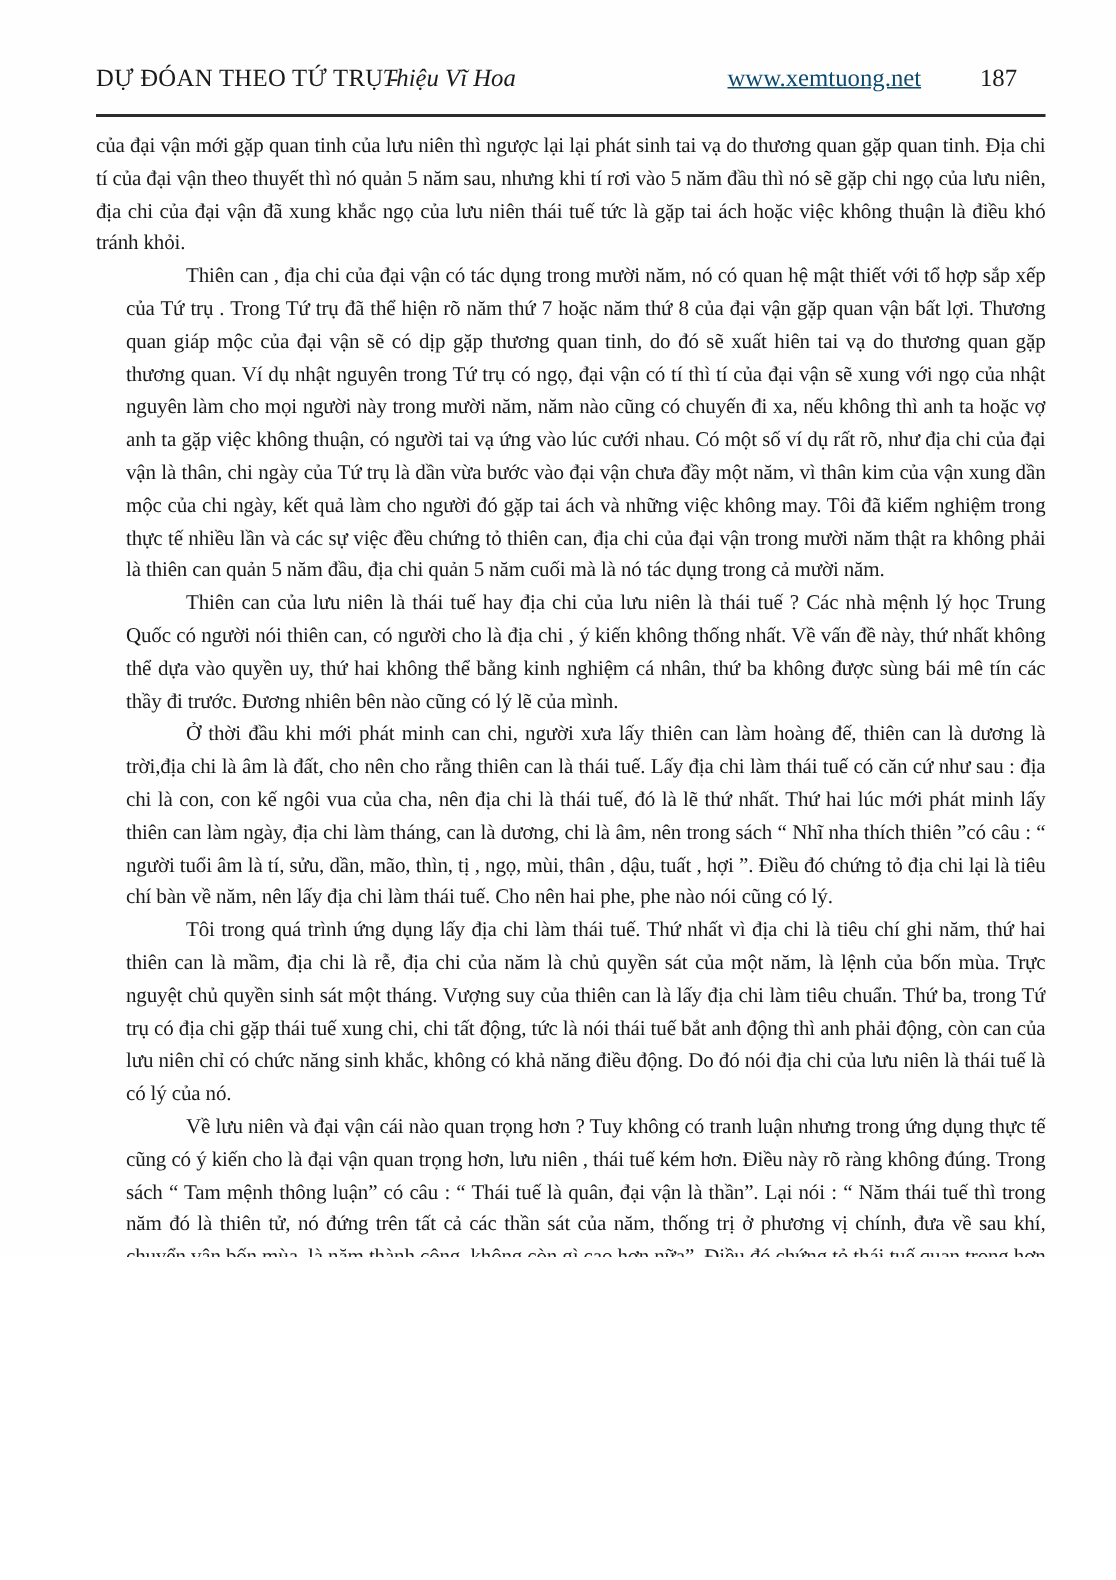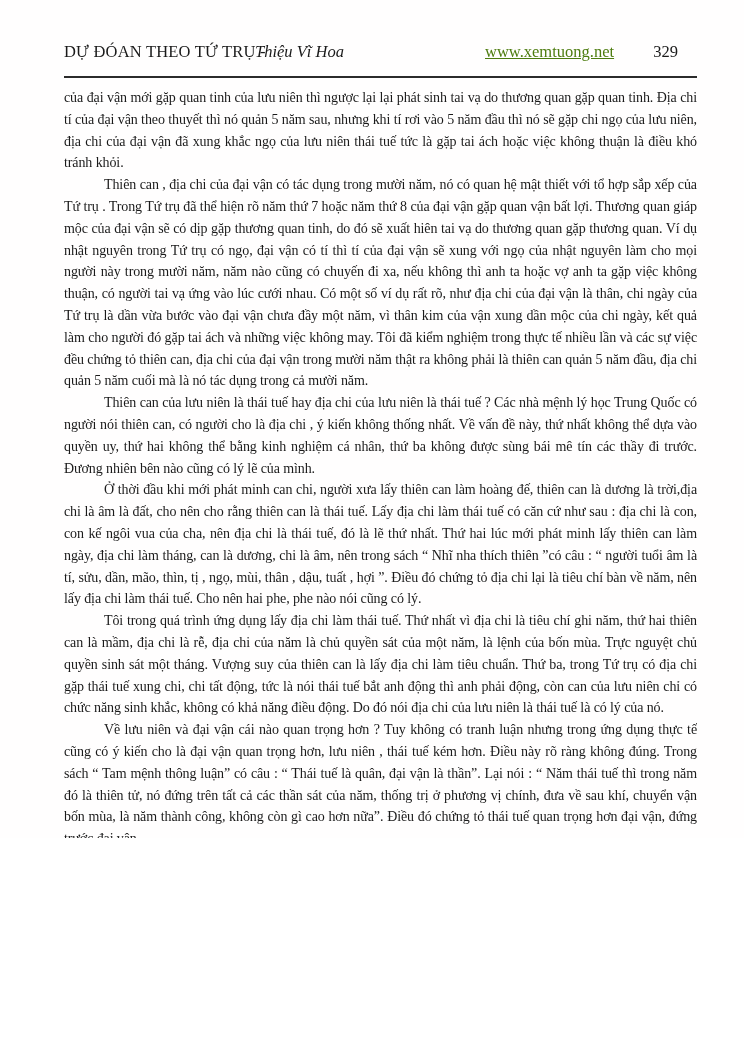--- a/index.html
+++ b/index.html
@@ -43,21 +43,21 @@
     position: absolute;
     left: 191px;
     top: 0;
     font-style: italic;
   }
   .header .website {
     position: absolute;
     left: 421px;
     top: 0;
     text-decoration: underline;
-    color: #4d7c0f;
+    color: #0c4a6e;
   }
   .header .page-num {
     position: absolute;
     right: 19px;
     top: 0;
   }
   .header-rule {
     position: absolute;
     top: 76px;
     left: 0;
@@ -77,20 +77,21 @@
     line-height: 21.8px;
     letter-spacing: -0.1px;
     text-align: justify;
   }
   .body-text p {
     margin: 0;
     padding: 0;
   }
   .body-text p.indent {
     text-indent: 40px;
+    margin-left: 20px;
   }
   
   .section-heading {
     position: absolute;
     top: 906px;
     left: 56px;
     right: 15px;
     font-weight: bold;
     font-size: 21px;
     letter-spacing: 0.1px;
@@ -113,21 +114,21 @@
 </head>
 <body>
 
 <div class="page">
   <div class="content">
 
     <div class="header">
       <span class="book-title">DỰ ĐÓAN THEO TỨ TRỤ -</span>
       <span class="author">Thiệu Vĩ  Hoa</span>
       <span class="website">www.xemtuong.net</span>
-      <span class="page-num">329</span>
+      <span class="page-num">187</span>
     </div>
 
     <div class="header-rule"></div>
 
     <div class="body-text">
       <p>của đại vận  mới gặp quan tinh của lưu niên thì ngược lại lại phát sinh tai vạ do thương quan gặp quan tinh. Địa chi tí của đại vận theo thuyết thì nó quản 5 năm sau, nhưng khi tí rơi vào 5 năm đầu thì nó sẽ gặp chi ngọ của lưu niên, địa chi  của đại vận đã xung khắc ngọ của lưu niên thái tuế tức là gặp tai ách hoặc việc không thuận là điều khó tránh khỏi.</p>
       <p class="indent">Thiên can , địa chi của đại vận có tác dụng trong mười năm, nó có quan hệ mật thiết với tổ hợp sắp xếp của Tứ trụ . Trong Tứ trụ đã thể hiện rõ năm thứ 7 hoặc năm thứ 8 của đại vận gặp quan vận bất lợi. Thương quan giáp mộc của đại vận  sẽ có dịp gặp thương quan tinh, do đó sẽ xuất hiên tai vạ do thương quan gặp thương quan. Ví dụ nhật nguyên trong Tứ trụ có ngọ, đại vận có tí thì tí của đại vận sẽ xung với ngọ của nhật nguyên làm cho mọi người này trong mười năm, năm nào cũng có chuyến đi xa, nếu không thì anh ta hoặc vợ anh ta gặp việc không thuận, có người tai vạ ứng vào lúc cưới nhau. Có một số ví dụ rất rõ, như địa chi của đại vận  là thân, chi ngày của Tứ trụ là dần vừa bước vào đại vận chưa đầy một năm, vì thân kim của vận xung dần mộc của chi ngày, kết quả làm cho người đó gặp tai ách và những việc không may. Tôi đã kiểm nghiệm trong thực tế nhiều lần và các sự việc đều chứng tỏ thiên can, địa chi của đại vận trong mười năm thật ra không phải là thiên can quản 5 năm đầu, địa chi quản 5 năm cuối mà là nó tác dụng trong cả mười năm.</p>
       <p class="indent">Thiên can của lưu niên là thái tuế hay địa chi của lưu niên là thái tuế ? Các nhà mệnh lý học Trung Quốc có người nói thiên can, có người cho là địa chi , ý kiến không thống nhất. Về vấn đề này, thứ nhất không thể dựa vào quyền uy, thứ hai không thể bằng kinh nghiệm cá nhân, thứ ba không được sùng bái mê tín các thầy đi  trước. Đương nhiên bên nào cũng có lý lẽ của mình.</p>
       <p class="indent">Ở thời đầu khi mới phát minh can chi, người xưa lấy thiên can làm hoàng đế, thiên can là dương là trời,địa chi là âm là đất, cho nên cho rằng thiên can là thái tuế. Lấy địa chi làm thái tuế có căn cứ như sau : địa chi  là con, con kế ngôi vua của cha, nên địa chi là thái tuế, đó là lẽ thứ nhất. Thứ hai lúc mới phát minh lấy thiên can làm ngày, địa chi làm tháng, can là dương, chi là âm, nên trong sách “ Nhĩ nha thích thiên ”có câu : “ người  tuổi âm là tí, sửu, dần, mão, thìn, tị , ngọ, mùi, thân , dậu, tuất , hợi ”. Điều đó chứng tỏ địa chi lại là tiêu chí bàn về năm, nên lấy địa chi làm thái tuế. Cho nên hai phe, phe nào nói cũng có lý.</p>
       <p class="indent">Tôi trong quá trình ứng dụng lấy địa chi làm thái tuế. Thứ nhất vì địa chi là tiêu chí ghi năm, thứ hai thiên can là mầm, địa chi là rễ, địa chi của năm là chủ quyền sát của một năm, là lệnh của bốn mùa. Trực nguyệt chủ quyền sinh sát một tháng. Vượng suy của thiên can  là lấy địa chi làm tiêu chuẩn. Thứ ba, trong Tứ trụ có địa chi gặp thái tuế xung chi, chi tất động, tức là nói thái tuế bắt anh động thì anh phải động, còn can của lưu niên chỉ có chức năng sinh khắc, không có khả năng điều động. Do đó nói địa chi của lưu niên là thái tuế là có lý của nó.</p>

